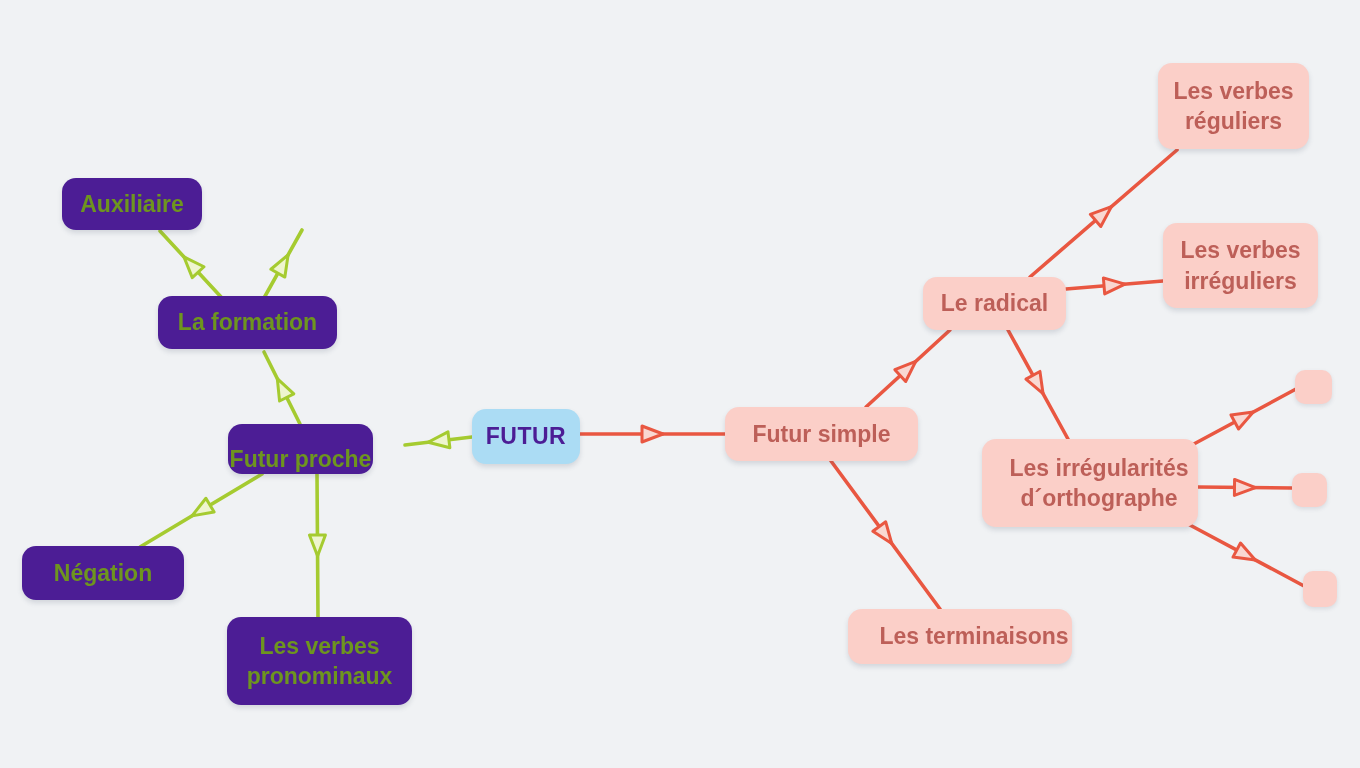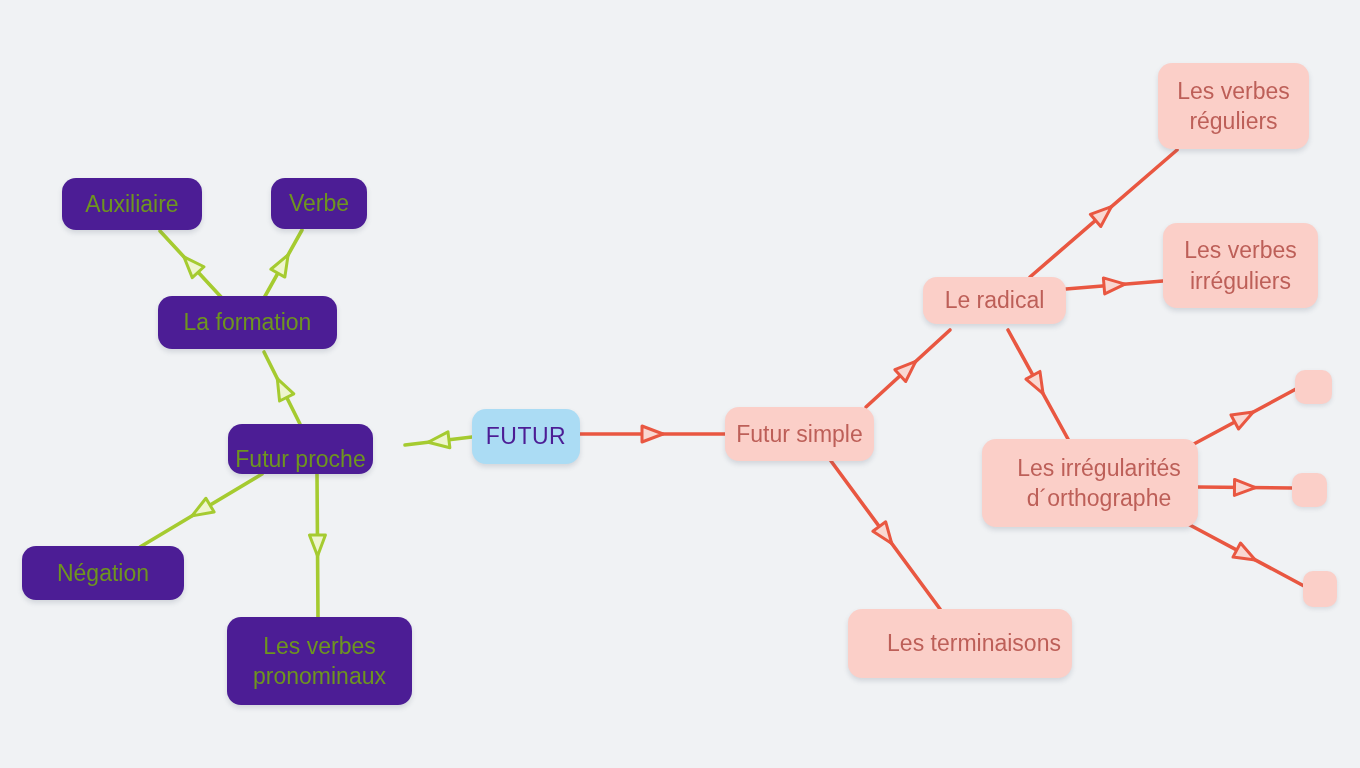--- a/index.html
+++ b/index.html
@@ -9,21 +9,21 @@
     background:#f0f2f4;
     overflow:hidden;
     font-family:"Liberation Sans",sans-serif;
   }
   .edges{position:absolute;left:0;top:0;width:1360px;height:768px;}
   .node{
     position:absolute;
     display:flex;align-items:center;justify-content:center;
     border-radius:14px;
     box-shadow:0 3px 5px rgba(80,90,110,0.18);
-    font-weight:normal;
+    font-weight:bold;
     font-size:23px;
     line-height:1.32;
     box-sizing:border-box;
     text-align:center;
     cursor:pointer;
   }
   .node .label{white-space:pre-line;}
   .node.green{background:#4c1d95;color:#6e951f;}
   .node.pink{background:#fbcfc8;color:#bd5f58;}
   .node.blue{background:#abdcf4;color:#4c1d95;letter-spacing:0.5px;}
@@ -70,49 +70,46 @@
     </div>
     <div class="node green" style="left: 228px; top: 424px; width: 145px; height: 50px; align-items: flex-end;">
       <div class="label">Futur proche</div>
     </div>
     <div class="node green" style="left: 158px; top: 296px; width: 179px; height: 53px;">
       <div class="label">La formation</div>
     </div>
     <div class="node green" style="left: 62px; top: 178px; width: 140px; height: 52px;">
       <div class="label">Auxiliaire</div>
     </div>
-    <div class="node green" style="left: 271px; top: 178px; width: 96px; height: 51px;">
-      <div class="label">Verbe</div>
-    </div>
     <div class="node green" style="left: 22px; top: 546px; width: 162px; height: 54px;">
       <div class="label">Négation</div>
     </div>
     <div class="node green" style="left: 227px; top: 617px; width: 185px; height: 88px;">
       <div class="label">Les verbes
 pronominaux</div>
     </div>
-    <div class="node pink" style="left: 725px; top: 407px; width: 149px; height: 54px;">
+    <div class="node pink" style="left: 725px; top: 407px; width: 193px; height: 54px;">
       <div class="label">Futur simple</div>
     </div>
-    <div class="node pink" style="left: 923px; top: 277px; width: 143px; height: 47px;">
+    <div class="node pink" style="left: 923px; top: 277px; width: 143px; height: 53px;">
       <div class="label">Le radical</div>
     </div>
     <div class="node pink" style="left: 1158px; top: 63px; width: 151px; height: 86px;">
       <div class="label">Les verbes
 réguliers</div>
     </div>
     <div class="node pink" style="left: 1163px; top: 223px; width: 155px; height: 85px;">
       <div class="label">Les verbes
 irréguliers</div>
     </div>
     <div class="node pink" style="left: 982px; top: 439px; width: 216px; height: 88px; padding-left: 18px;">
       <div class="label">Les irrégularités
 d´orthographe</div>
     </div>
-    <div class="node pink" style="left: 848px; top: 609px; width: 224px; height: 69px; padding-left: 28px;">
+    <div class="node pink" style="left: 848px; top: 609px; width: 224px; height: 55px; padding-left: 28px;">
       <div class="label">Les terminaisons</div>
     </div>
     <div class="node pink-small" style="left: 1295px; top: 370px; width: 37px; height: 34px;">
       <div class="label"></div>
     </div>
     <div class="node pink-small" style="left: 1292px; top: 473px; width: 35px; height: 34px;">
       <div class="label"></div>
     </div>
     <div class="node pink-small" style="left: 1303px; top: 571px; width: 34px; height: 36px;">
       <div class="label"></div>

